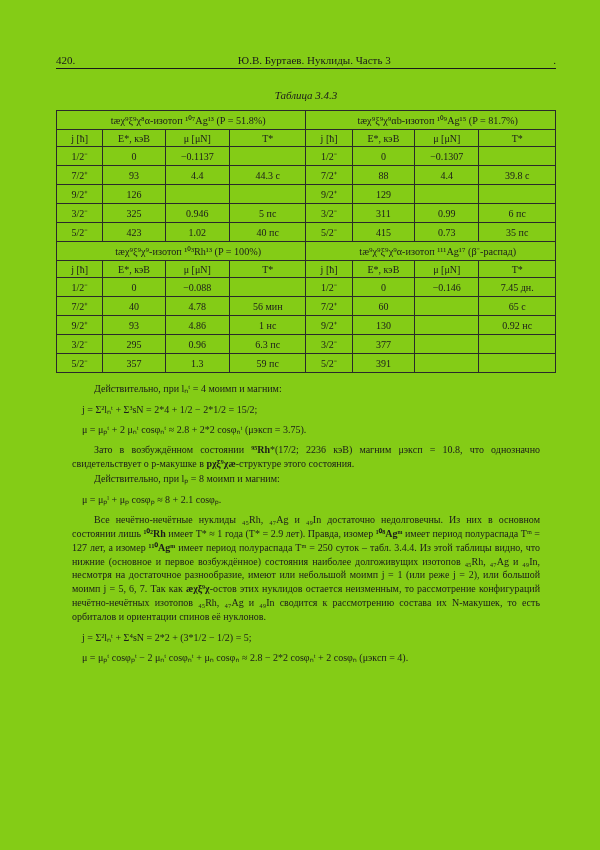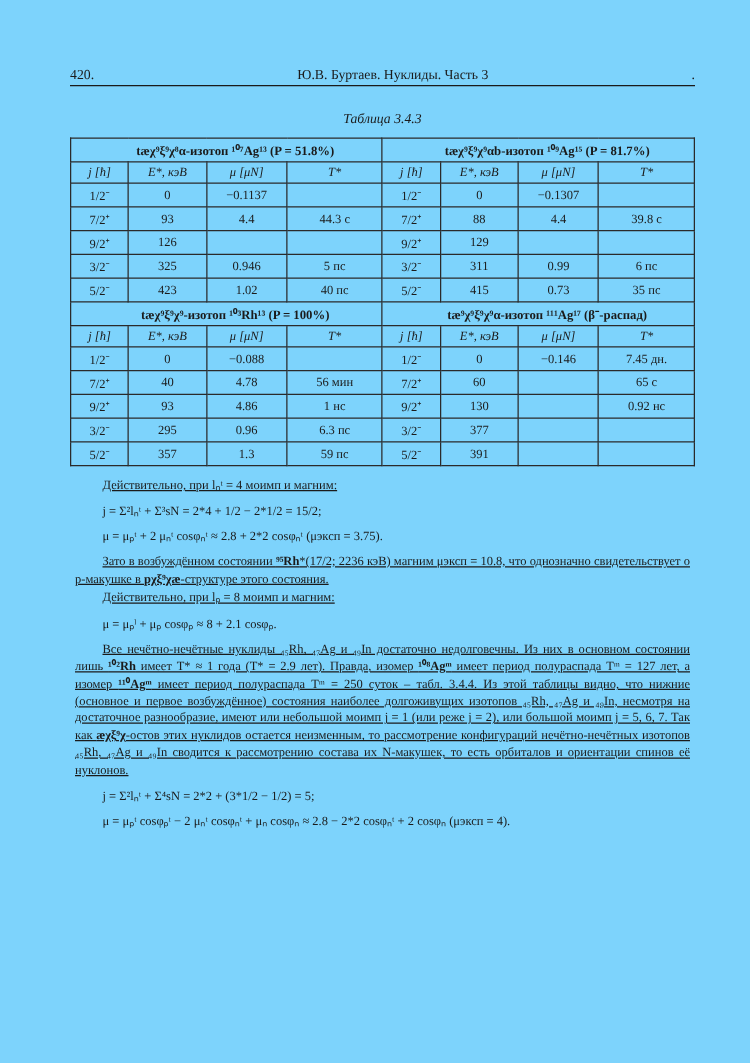--- a/index.html
+++ b/index.html
@@ -1,20 +1,20 @@
 <!DOCTYPE html>
 <html><head>
 <meta charset="utf-8">
 <style>
   html, body { margin: 0; padding: 0; background: #cfcfcf; }
   .page {
     position: relative;
     width: 600px; height: 850px;
     margin: 0 auto;
-    background: #7dd3fc;
+    background: #84cc16;
     font-family: "Liberation Serif", serif;
     color: #1b1b1b;
     box-sizing: border-box;
     overflow: hidden;
   }
   .page-header {
     display: flex; justify-content: space-between; align-items: flex-end;
     margin: 54px 44px 0 56px;
     border-bottom: 1px solid #1a1a1a;
     padding-bottom: 2px;
@@ -31,29 +31,28 @@
     table-layout: fixed;
   }
   table.param-table th, table.param-table td {
     border: 1px solid #2a2a2a;
     padding: 2px 2px;
     text-align: center;
     height: 12px;
     overflow: hidden;
     white-space: nowrap;
   }
-  table.param-table th { font-weight: bold; font-size: 10.2px; padding-left: 16px; }
-  table.param-table tr.col-head td { font-style: italic; }
+  table.param-table th { font-weight: normal; font-size: 10.2px; padding-left: 16px; }
+  table.param-table tr.col-head td { }
   #paragraphs { margin-top: 9px; font-size: 10px; }
   .para.text {
     text-align: justify;
     text-indent: 22px;
     line-height: 1.38;
-    margin: 2px 4px;
-    text-decoration: underline;
+    margin: 2px 16px;
   }
   .para.formula {
     margin: 7px 0 7px 26px;
     line-height: 1.3;
   }
 </style>
 </head>
 <body>
 
 <div class="page">

